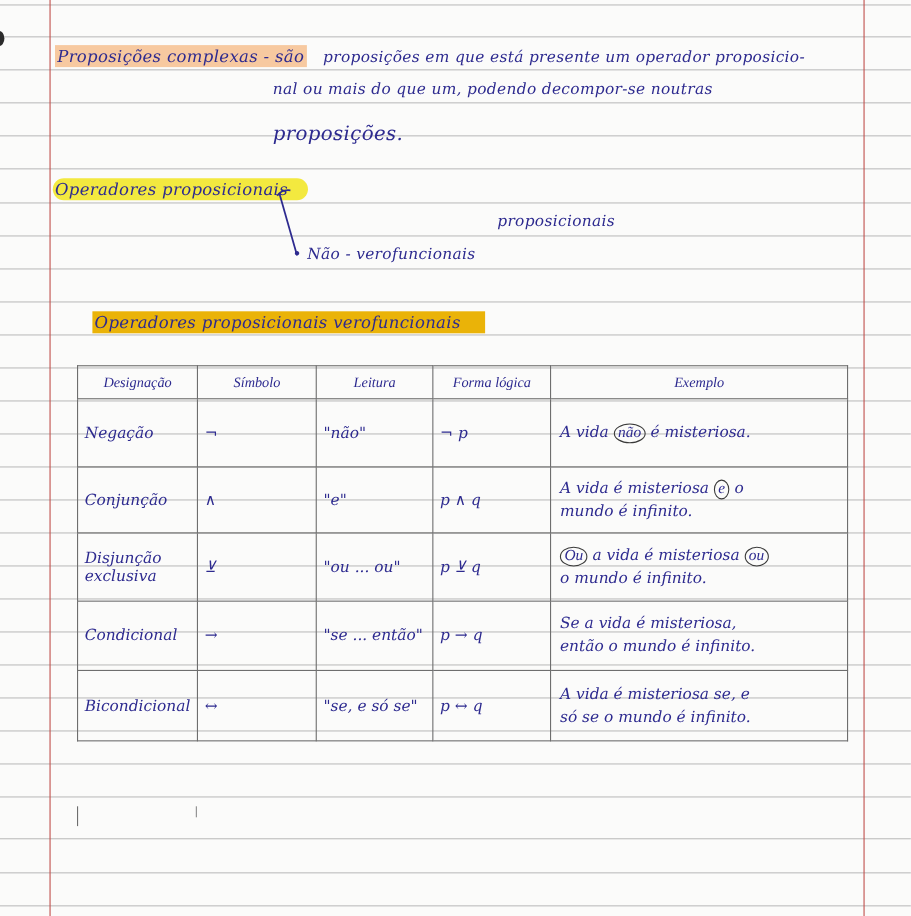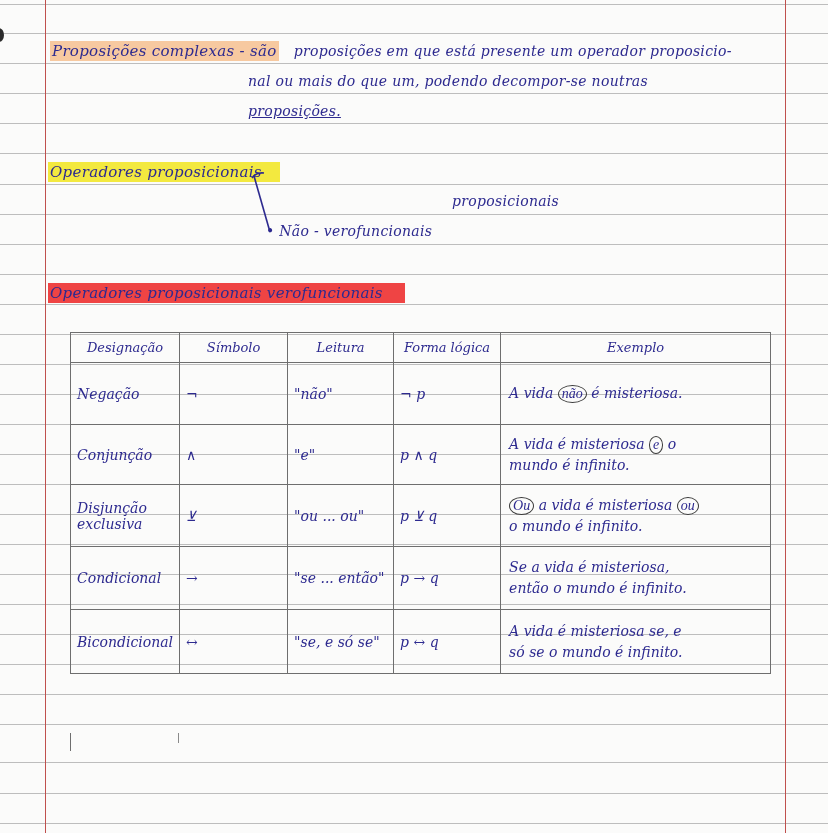--- a/index.html
+++ b/index.html
@@ -21,35 +21,35 @@
       border-radius: 50%; background: #2b2b2b;
     }
     .ink {
       position: absolute; color: #2d2a8f; font-style: italic;
       font-family: "DejaVu Serif", serif; font-size: 15px; white-space: nowrap;
       letter-spacing: 0.3px;
     }
     .hl { padding: 1px 2px; }
     .hl-orange { background: #f7c9a0; }
     .hl-yellow { background: #f3e93f; }
-    .hl-teal { background: #ef4444; }
+    .hl-teal { background: #eab308; margin-left: 36px; }
 
     .branch-svg { position: absolute; left: 0; top: 0; width: 828px; height: 833px; pointer-events: none; }
 
     
     .tbl {
       position: absolute; left: 70px; top: 332px;
       border-collapse: collapse;
       color: #2d2a8f; font-style: italic; font-size: 14px;
       font-family: "DejaVu Serif", serif;
     }
     .tbl th, .tbl td {
       border: 1px solid #6e6e6e; padding: 0 6px; vertical-align: middle;
     }
-    .tbl th { font-weight: normal; height: 29px; font-size: 13px; }
+    .tbl th { font-weight: normal; height: 29px; font-size: 13px; font-family: Liberation Serif, serif; }
     .tbl td { }
     .tbl td.ex { text-align: left; line-height: 21px; font-size: 14px; padding-left: 8px; }
     .c1 { width: 96px; } .c2 { width: 95px; } .c3 { width: 93px; } .c4 { width: 94px; } .c5 { width: 257px; }
     .circled {
       display: inline-block; border: 1.5px solid #3a3a3a; border-radius: 50%;
       padding: 0 3px; line-height: 16px; font-family: Liberation Serif, serif;
     }
     .tail-line { position: absolute; left: 70px; top: 733px; width: 1px; height: 18px; background: #6e6e6e; }
     .tail-line2 { position: absolute; left: 178px; top: 733px; width: 1px; height: 10px; background: #8a8a8a; }
   </style>
@@ -89,24 +89,24 @@
 
   <div class="margin-line" style="left:45px"></div>
   <div class="margin-line" style="left:785px"></div>
   <div class="hole"></div>
 
   <div class="ink" style="left:50px; top:42px;">
     <span class="hl hl-orange">Proposições complexas - são</span>
     <span style="margin-left:10px; font-size:14px;">proposições em que está presente um operador proposicio-</span>
   </div>
   <div class="ink" style="left:248px; top:73px; font-size:14px;">nal ou mais do que um, podendo decompor-se noutras</div>
-  <div class="ink" style="left:248px; top:103px; font-size:14px;text-decoration:underline;">proposições.</div>
+  <div class="ink" style="left:248px; top:111px; font-size:18px;">proposições.</div>
 
   <div class="ink" style="left:48px; top:163px;">
-    <span class="hl hl-yellow" style="padding-right:18px;">Operadores proposicionais</span>
+    <span class="hl hl-yellow" style="padding-right:18px;border-radius:10px;">Operadores proposicionais</span>
   </div>
   <div class="ink" style="left:408px; top:193px; font-size:14px;margin-left:44px;">proposicionais</div>
   <div class="ink" style="left:266px; top:223px; font-size:14px;">• Não - verofuncionais</div>
 
   <svg class="branch-svg" viewBox="0 0 828 833">
     <path d="M252 178 Q256 172 264 173" stroke="#2d2a8f" stroke-width="1.6" fill="none"></path>
     <path d="M254 176 L270 232" stroke="#2d2a8f" stroke-width="1.6" fill="none"></path>
   </svg>
 
   <div class="ink" style="left:48px; top:284px;">

